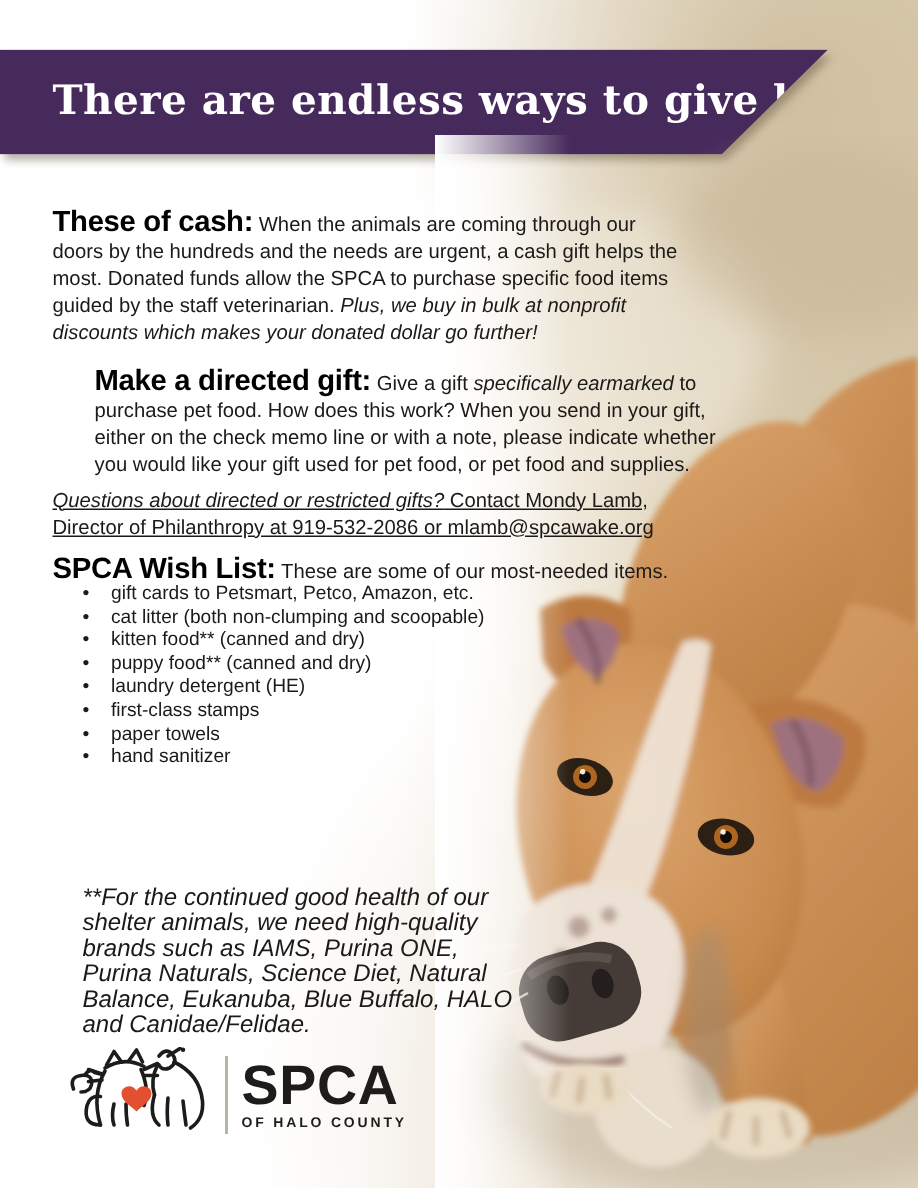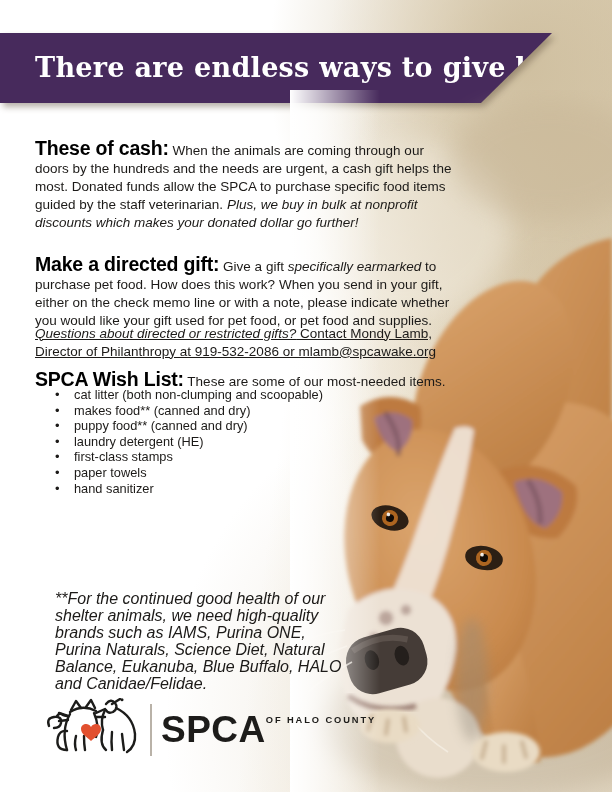--- a/index.html
+++ b/index.html
@@ -20,35 +20,35 @@
   }
   .banner-title{
     font-family:"DejaVu Serif",serif;font-weight:bold;color:#ffffff;
     font-size:27px;letter-spacing:.3px;line-height:70px;padding-left:35px;white-space:nowrap;
   }
   
   .content{position:absolute;left:35px;top:0;width:424px;color:#1c1a18;z-index:3;}
   .para{position:absolute;left:0;font-size:13.5px;line-height:18px;}
   .h{font-weight:bold;color:#000;font-size:19.5px;letter-spacing:-.2px;}
   .sec-cash{top:125px;width:424px;}
-  .sec-directed{top:241px;width:424px;}
+  .sec-directed{top:231px;width:424px;margin-left:28px;}
   .sec-questions{top:311px;width:420px;text-decoration:underline;}
   .sec-wishlist{top:356px;width:424px;}
   .wish-list{position:absolute;left:0;top:388px;width:400px;list-style:none;margin:0;padding:0;}
   .wish-list li{
     position:relative;padding-left:39px;font-size:12.8px;line-height:14.6px;margin-bottom:1px;color:#1c1a18;
   }
   .wish-list li .bullet{position:absolute;left:20px;top:0;}
   .wish-list li .bullet::before{content:"\2022";font-size:13px;}
   .footnote{top:574px;left:20px;width:294px;font-style:italic;font-size:16px;line-height:17px;}
   
   .logo{position:absolute;left:44px;top:695px;height:70px;display:flex;align-items:center;z-index:3;}
   .logo-mark{width:100px;height:64px;}
   .logo-divider{width:2px;height:52px;background:#b9b2a8;margin:0 9px 0 6px;}
-  .logo-text{display:flex;flex-direction:row;justify-content:center;}
+  .logo-text{display:flex;flex-direction:column;justify-content:center;}
   .logo-acronym{font-weight:bold;font-size:37px;line-height:34px;letter-spacing:.5px;color:#1d1c1a;}
   .logo-subtitle{font-weight:bold;font-size:9.3px;letter-spacing:1.9px;color:#1d1c1a;margin-top:2px;}
   
   .dog-photo{position:absolute;left:290px;top:90px;width:322px;height:702px;z-index:1;}
 </style>
 </head>
 <body>
 
 <div class="page">
 
@@ -159,22 +159,23 @@
 
     <p class="para sec-cash"><span class="h">These of cash:</span><span> When the animals are coming through our doors by the hundreds and the needs are urgent, a cash gift helps the most. Donated funds allow the SPCA to purchase specific food items guided by the staff veterinarian. </span><i>Plus, we buy in bulk at nonprofit discounts which makes your donated dollar go further!</i></p>
 
     <p class="para sec-directed"><span class="h">Make a directed gift:</span><span> Give a gift </span><i>specifically earmarked</i><span> to purchase pet food. How does this work? When you send in your gift, either on the check memo line or with a note, please indicate whether you would like your gift used for pet food, or pet food and supplies.</span></p>
 
     <p class="para sec-questions"><i>Questions about directed or restricted gifts?</i><span> Contact Mondy Lamb, Director of Philanthropy at 919-532-2086 or mlamb@spcawake.org</span></p>
 
     <p class="para sec-wishlist"><span class="h">SPCA Wish List:</span><span> These are some of our most-needed items.</span></p>
 
     <ul class="wish-list">
+      <li><span class="bullet"></span><span>gift cards to Petsmart, Petco, Amazon, etc.</span></li>
       <li><span class="bullet"></span><span>cat litter (both non-clumping and scoopable)</span></li>
-      <li><span class="bullet"></span><span>makes food** (canned and dry)</span></li>
+      <li><span class="bullet"></span><span>kitten food** (canned and dry)</span></li>
       <li><span class="bullet"></span><span>puppy food** (canned and dry)</span></li>
       <li><span class="bullet"></span><span>laundry detergent (HE)</span></li>
       <li><span class="bullet"></span><span>first-class stamps</span></li>
       <li><span class="bullet"></span><span>paper towels</span></li>
       <li><span class="bullet"></span><span>hand sanitizer</span></li>
     </ul>
 
     <p class="para footnote">**For the continued good health of our shelter animals, we need high-quality brands such as IAMS, Purina ONE, Purina Naturals, Science Diet, Natural Balance, Eukanuba, Blue Buffalo, HALO and Canidae/Felidae.</p>
   </div>
 

